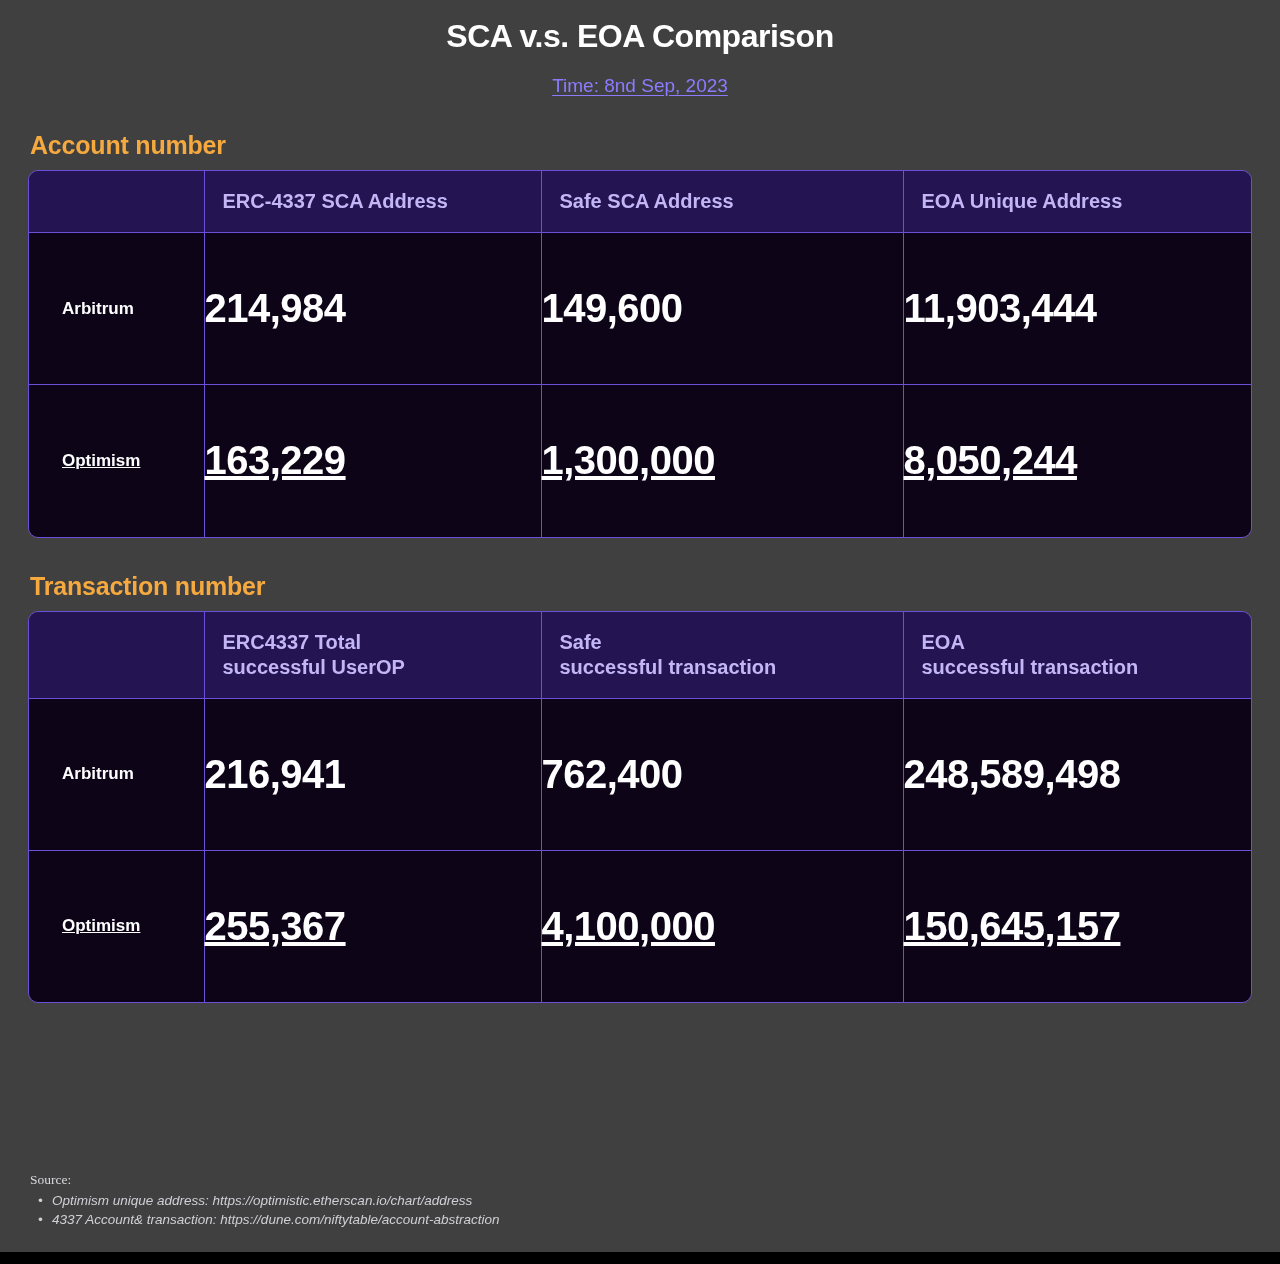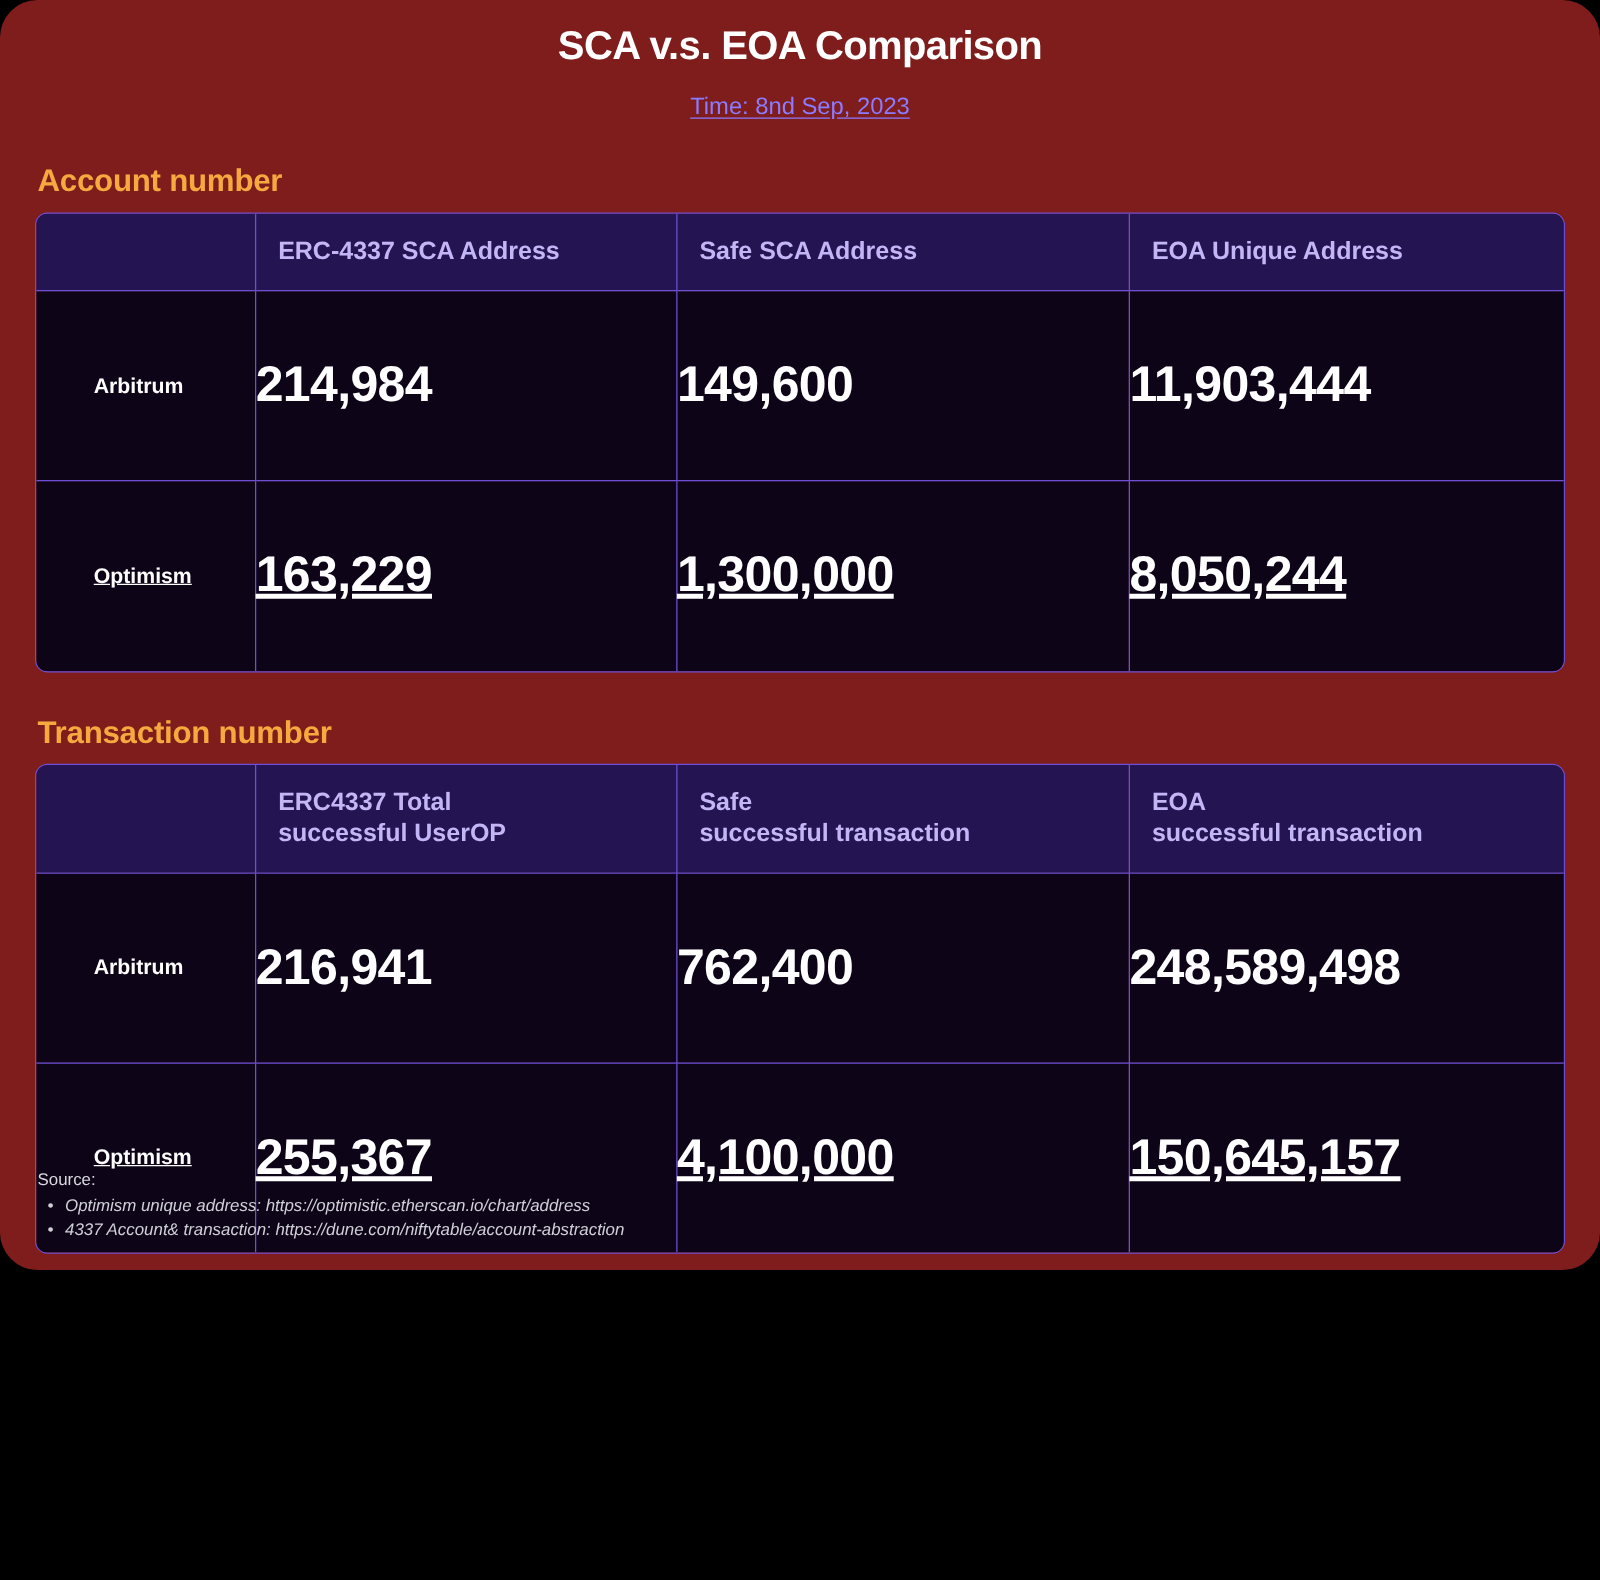--- a/index.html
+++ b/index.html
@@ -6,24 +6,23 @@
   html, body {
     width: 1280px;
     height: 1264px;
     background: #000000;
     font-family: "Liberation Sans", sans-serif;
     overflow: hidden;
   }
   .page {
     position: relative;
     width: 1280px;
-    height: 1016px;
-    background: #7f1d1d;
+    height: 1252px;
+    background: #404040;
     padding: 0;
-    border-radius: 30px;
   }
   .title {
     text-align: center;
     color: #ffffff;
     font-size: 32px;
     font-weight: bold;
     letter-spacing: -0.5px;
     padding-top: 18px;
   }
   .subtitle {
@@ -73,21 +72,21 @@
     border-bottom: 1px solid #6b4fd8;
     vertical-align: middle;
     color: #ffffff;
   }
   tbody tr:last-child td { border-bottom: none; text-decoration: underline; }
   tbody td:last-child { border-right: none; }
   td.rowhead {
     color: #ffffff;
     font-size: 17px;
     font-weight: bold;
-    padding-left: 46px;
+    padding-left: 33px;
     margin-top: 40px;
   }
   td.num {
     font-size: 40px;
     font-weight: bold;
     text-align: left;
     letter-spacing: -0.5px;
   }
   .t1 tbody td { height: 152px; }
   .t2 tbody td { height: 152px; }
@@ -96,21 +95,21 @@
   col.c2 { width: 362px; }
   col.c3 { width: 350px; }
   .source {
     position: absolute;
     left: 30px;
     bottom: 22px;
     color: #cfcfd6;
     font-size: 13.5px;
     line-height: 1.45;
   }
-  .source .lbl { color: #d8d8de; }
+  .source .lbl { color: #d8d8de; font-family: Liberation Serif, serif; }
   .source ul { list-style: none; margin-top: 1px; font-style: italic; }
   .source li { padding-left: 22px; position: relative; }
   .source li::before {
     content: "•";
     position: absolute;
     left: 8px;
     color: #cfcfd6;
   }
   .source .ul-link { text-decoration: underline; }
 </style>

